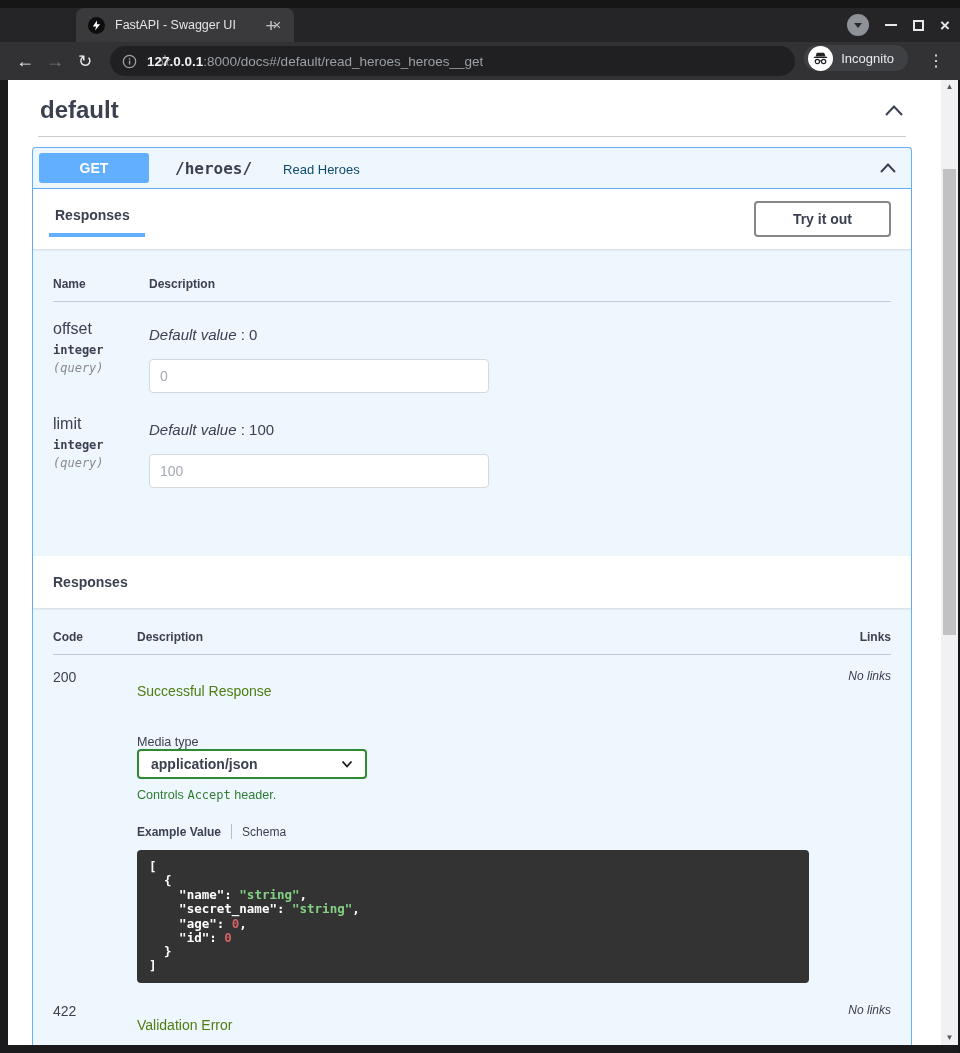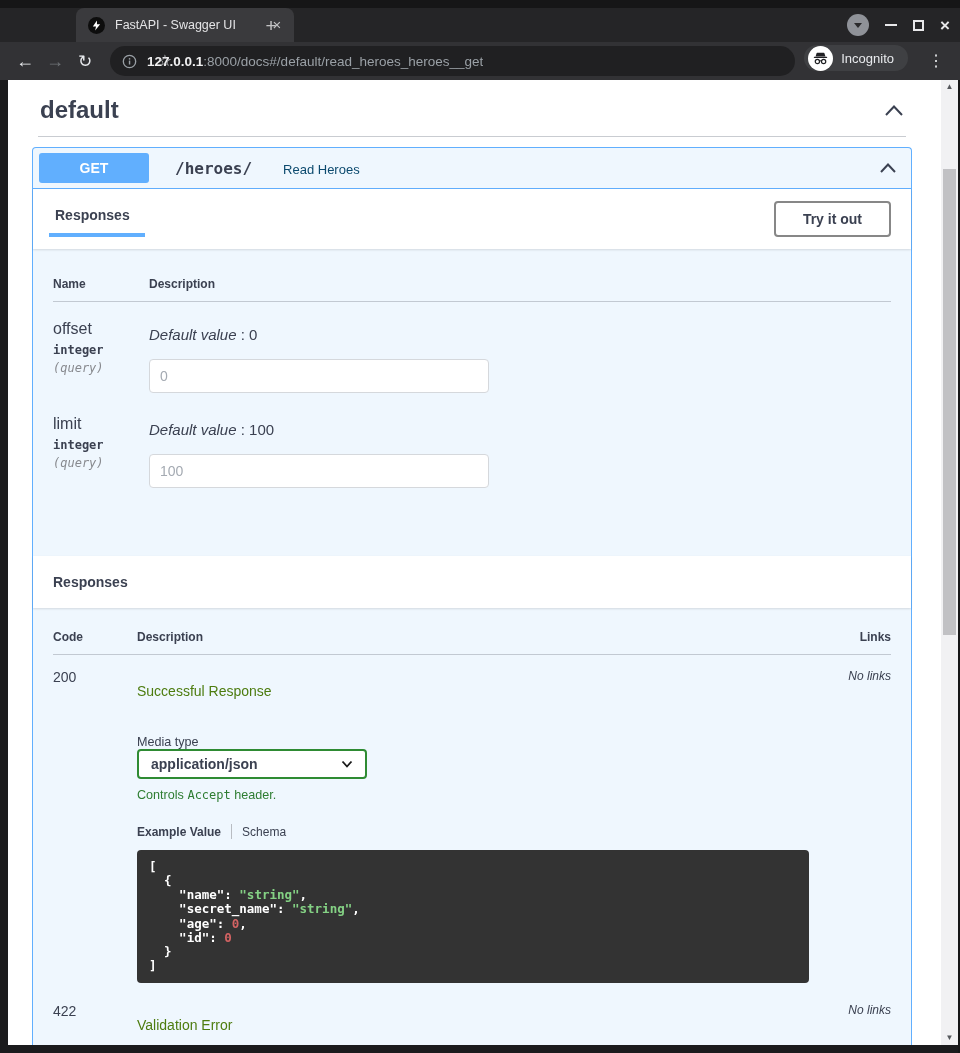--- a/index.html
+++ b/index.html
@@ -46,21 +46,21 @@
   .opblock { margin:10px 0 0 0; border:1px solid #61affe; border-bottom:none; border-radius:4px 4px 0 0; background:#eff7fe; }
   .op-head { display:flex; align-items:center; padding:5px 14px 5px 6px; border-bottom:1px solid #61affe; }
   .method-badge { background:#61affe; color:#ffffff; font-weight:bold; font-size:14px; width:110px; text-align:center; padding:7px 0; border-radius:3px; }
   .op-path { font-family:"DejaVu Sans Mono", monospace; font-weight:bold; font-size:16px; color:#3b4151; margin-left:26px; }
   .op-summary { font-size:13px; color:#0c4a6e; margin-left:31px; padding-top:2px; }
   .op-chevron { margin-left:auto; display:flex; }
 
   .params-strip { background:#ffffff; display:flex; align-items:center; justify-content:space-between; padding:12px 20px; box-shadow:0 1px 2px rgba(0,0,0,.12); }
   .param-tab { font-size:14px; font-weight:bold; color:#3b4151; position:relative; padding:6px 2px 14px 2px; }
   .param-tab::after { content:""; position:absolute; left:-4px; bottom:0; width:96px; height:4px; background:#61affe; }
-  .tryout-btn { border:2px solid #878787; border-radius:4px; background:transparent; color:#3b4151; font-weight:bold; font-size:14px; padding:8px 27px; font-family:"Liberation Sans", sans-serif; }
+  .tryout-btn { border:2px solid #878787; border-radius:4px; background:transparent; color:#3b4151; font-weight:bold; font-size:14px; padding:8px 37px; font-family:"Liberation Sans", sans-serif; }
 
   .ptable { padding:14px 20px 0 20px; }
   .ptable-head { display:flex; font-size:12px; font-weight:bold; color:#3b4151; padding:14px 0 10px 0; border-bottom:1px solid rgba(59,65,81,.25); }
   .col-name { width:96px; flex:0 0 auto; }
   .col-desc { flex:1; }
   .prow { display:flex; padding:18px 0 4px 0; }
   .pname { font-size:16px; color:#3b4151; }
   .ptype { font-family:"DejaVu Sans Mono", monospace; font-weight:bold; font-size:12px; margin-top:5px; }
   .pin { font-family:"DejaVu Sans Mono", monospace; font-style:italic; font-size:12px; color:#888a8f; margin-top:4px; }
   .pdefault { font-size:15px; color:#3b4151; padding-top:6px; }

